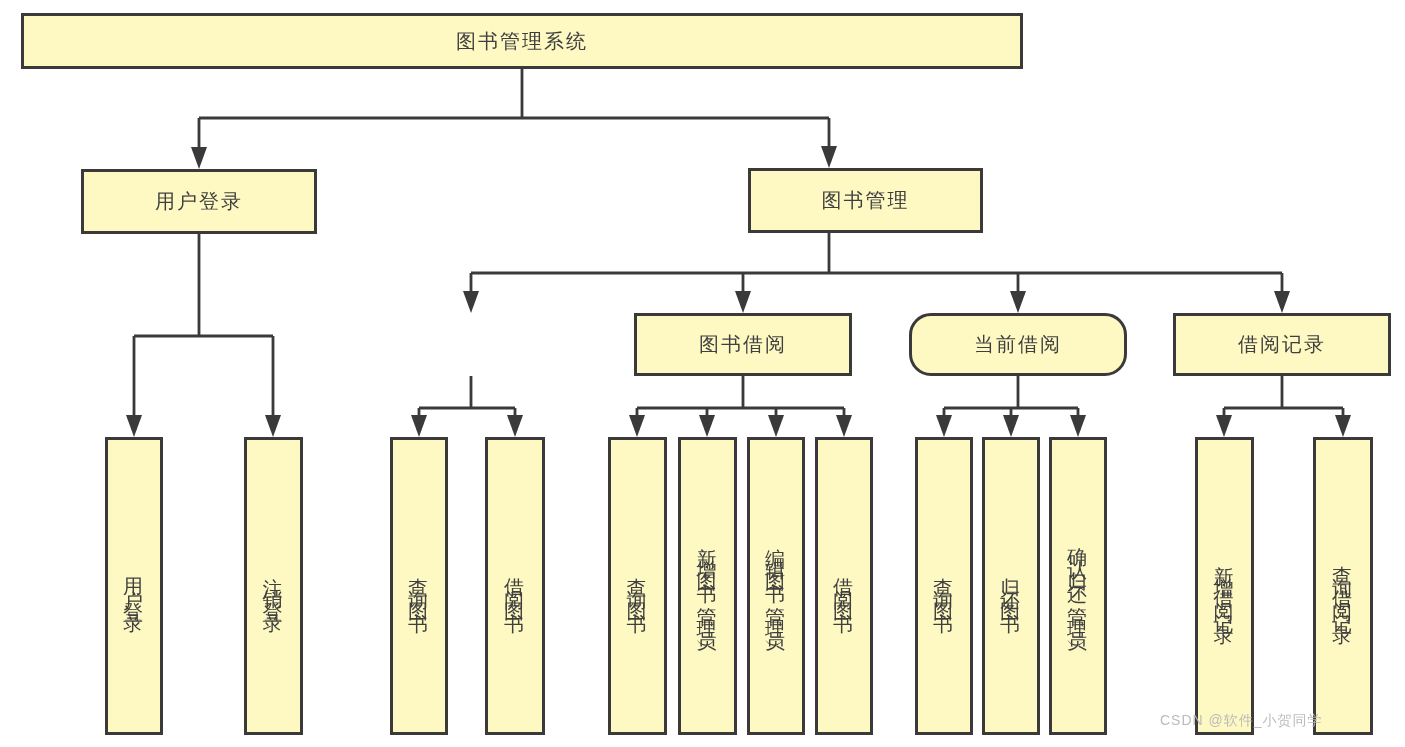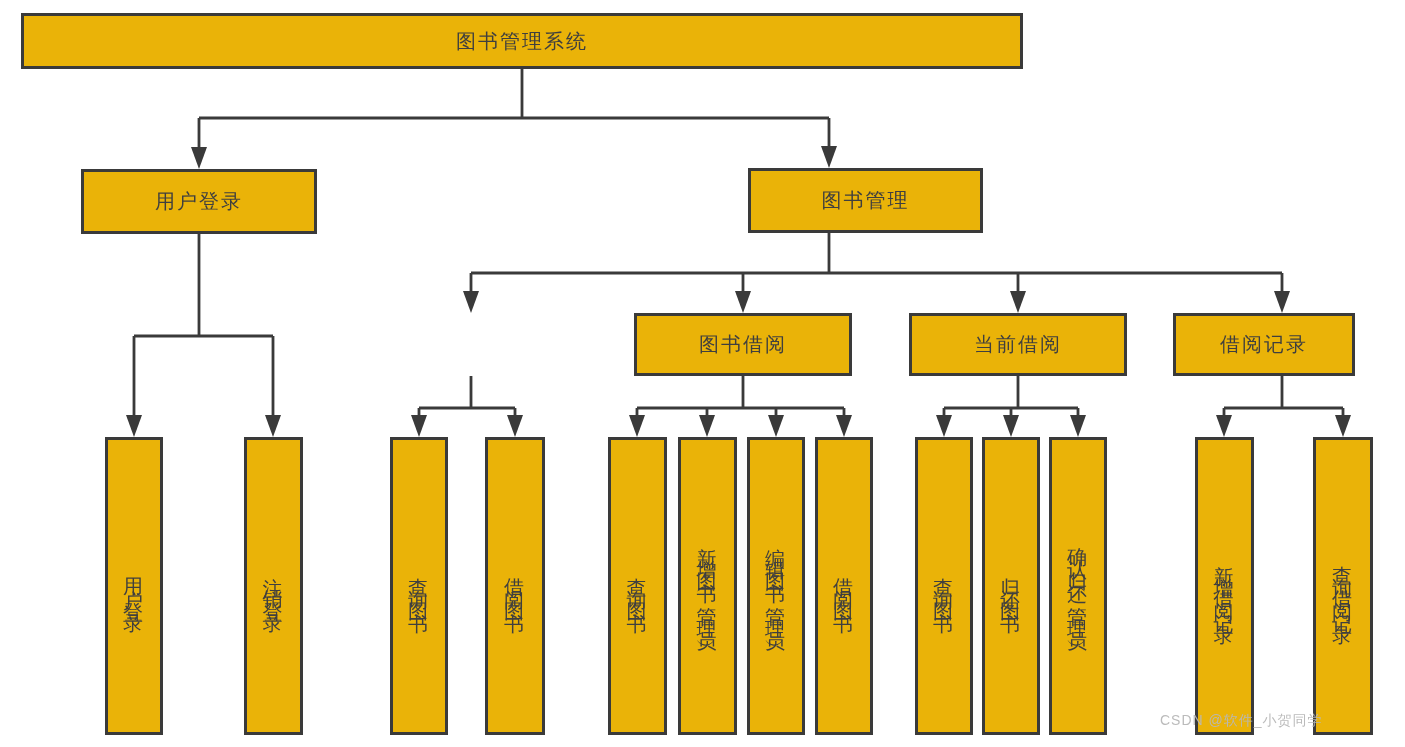--- a/index.html
+++ b/index.html
@@ -7,21 +7,21 @@
     position:relative;
     width:1405px; height:747px;
     background:#ffffff;
     font-family:"Liberation Sans","DejaVu Sans",sans-serif;
     color:#3f3f3f;
     overflow:hidden;
   }
   svg.connectors { position:absolute; left:0; top:0; z-index:1; }
   .box {
     position:absolute;
-    background:#eab308;
+    background:#fef9c3;
     border:3px solid #3a3a3a;
     box-sizing:border-box;
     display:flex; align-items:center; justify-content:center;
     font-size:20px;
     letter-spacing:2px;
     z-index:2;
     white-space:nowrap;
   }
   .vbox {
     writing-mode:vertical-rl;
@@ -72,22 +72,22 @@
       <polygon points="1216,415 1232,415 1224,437" fill="#3a3a3a"></polygon>
       <polygon points="1335,415 1351,415 1343,437" fill="#3a3a3a"></polygon>
     </svg>
 
   <div class="box" style="left:21px;top:13px;width:1002px;height:56px;">图书管理系统</div>
 
   <div class="box" style="left:81px;top:169px;width:236px;height:65px;">用户登录</div>
   <div class="box" style="left:712px;top:168px;width:235px;height:65px;margin-left:36px;">图书管理</div>
 
   <div class="box" style="left:634px;top:313px;width:218px;height:63px;">图书借阅</div>
-  <div class="box" style="left:909px;top:313px;width:218px;height:63px;">当前借阅</div>
-  <div class="box" style="left:1173px;top:313px;width:182px;height:63px;">借阅记录</div>
+  <div class="box" style="left:909px;top:313px;width:218px;height:63px;border-radius:22px;">当前借阅</div>
+  <div class="box" style="left:1173px;top:313px;width:218px;height:63px;">借阅记录</div>
 
   <div class="box vbox" style="left:105px;top:437px;width:58px;height:298px;">用户登录</div>
   <div class="box vbox" style="left:244px;top:437px;width:59px;height:298px;">注销登录</div>
 
   <div class="box vbox" style="left:390px;top:437px;width:58px;height:298px;">查询图书</div>
   <div class="box vbox" style="left:485px;top:437px;width:60px;height:298px;">借阅图书</div>
 
   <div class="box vbox" style="left:608px;top:437px;width:59px;height:298px;">查询图书</div>
   <div class="box vbox" style="left:678px;top:437px;width:59px;height:298px;">新增图书（管理员）</div>
   <div class="box vbox" style="left:747px;top:437px;width:58px;height:298px;">编辑图书（管理员）</div>

